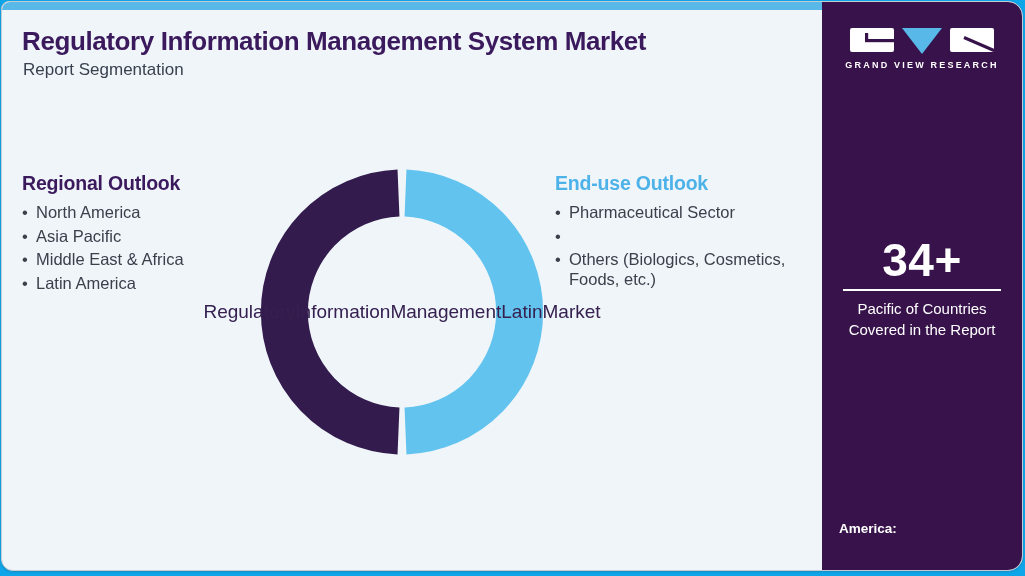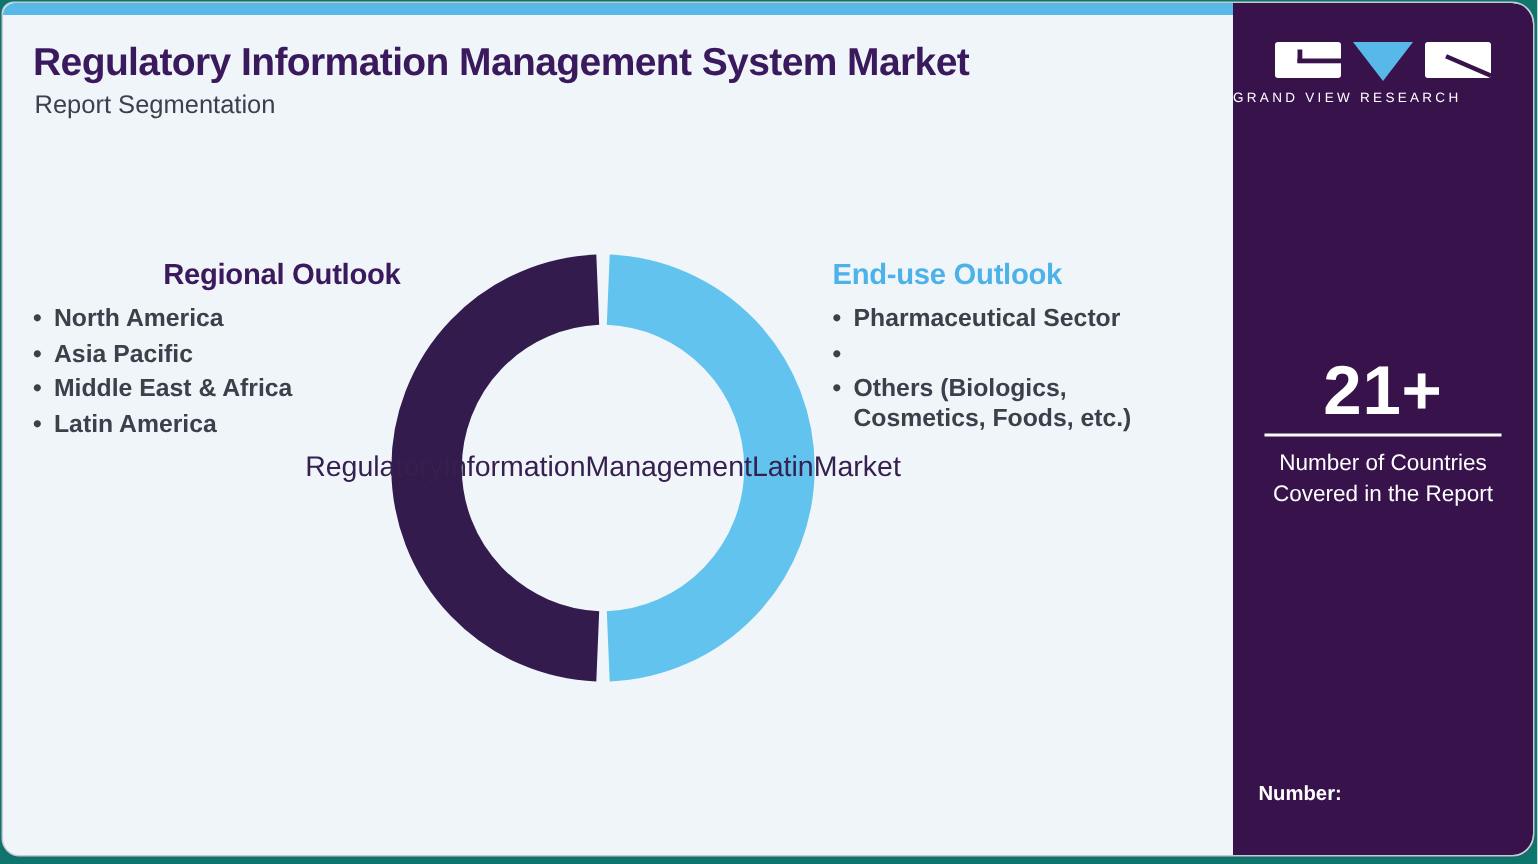--- a/index.html
+++ b/index.html
@@ -1,55 +1,55 @@
 <!DOCTYPE html>
 <html><head>
 <meta charset="utf-8">
 <style>
   * { margin:0; padding:0; box-sizing:border-box; }
   html,body { width:1025px; height:576px; background:#ffffff;
     font-family:"Liberation Sans", sans-serif; }
-  .canvas { position:relative; width:1025px; height:576px; background:#0f766e; }
+  .canvas { position:relative; width:1025px; height:576px; background:#0ea5e9; }
 
   .card { position:absolute; left:1px; top:1px; width:1022px; height:570px;
     background:#f0f5fa; border:1.5px solid #c2cad2;
     border-radius:8px 15px 15px 12px; overflow:hidden;
     box-shadow:0 1px 2px rgba(60,70,90,.25); }
 
   .topstrip { position:absolute; left:0; top:0; width:822px; height:8px;
     background:#58b9e9; border-top-left-radius:8px; }
 
   .title { position:absolute; left:20px; top:24px; font-size:26px; line-height:31px;
     font-weight:800; letter-spacing:-0.4px; color:#3a195c; white-space:nowrap; }
   .subtitle { position:absolute; left:21px; top:58px; font-size:17px; color:#3a414e; }
 
   .outlook { position:absolute; width:245px; }
   .outlook h2 { font-size:19.5px; font-weight:bold; margin-bottom:7px; letter-spacing:-0.2px; }
   .outlook.regional { left:20px; top:170px; }
-  .outlook.regional h2 { color:#3a195c;text-align:right; }
+  .outlook.regional h2 { color:#3a195c; }
   .outlook.enduse { left:553px; top:170px; }
   .outlook.enduse h2 { color:#4cb2e8; }
-  .outlook ul { list-style:none;font-weight:bold; }
+  .outlook ul { list-style:none; }
   .outlook li { display:flex; font-size:16.5px; line-height:20px; color:#3b404b;
     margin-bottom:3.5px; }
   .li-bullet { width:14px; flex:0 0 14px; }
   .li-bullet::before { content:"•"; }
 
   .donut-wrap { position:absolute; left:256px; top:166px; width:288px; height:288px; }
   .donut-wrap svg { position:absolute; inset:0; }
   .donut-center { position:absolute; inset:0; display:flex; flex-direction:row;
     align-items:center; justify-content:center; text-align:center;
     font-size:19px; line-height:26.5px; color:#35204f; }
 
   .sidebar { position:absolute; right:0; top:0; bottom:0; width:200px;
     background:#38124b; border-radius:0 14px 14px 0; }
   .logo { position:absolute; top:26px; left:0; width:100%; }
   .logo-glyphs { display:flex; justify-content:center; align-items:flex-start; gap:8px; }
-  .logo-text { margin-top:6px; text-align:left; color:#ffffff; font-size:9px;
-    font-weight:normal; letter-spacing:2.2px; white-space:nowrap; }
+  .logo-text { margin-top:6px; text-align:center; color:#ffffff; font-size:9px;
+    font-weight:bold; letter-spacing:2.2px; white-space:nowrap; }
 
   .stat { position:absolute; top:234px; left:0; width:100%; text-align:center; color:#fff; }
   .stat-value { font-size:46px; font-weight:bold; line-height:48px; letter-spacing:0.5px; }
   .stat-divider { width:158px; height:2px; background:#ffffff; margin:5px auto 8px auto; }
   .stat-label { font-size:15px; line-height:20.5px; width:176px; margin:0 auto; }
 
   .source { position:absolute; left:17px; top:517px; color:#ffffff; }
   .source-label { font-size:13.5px; font-weight:bold; line-height:19px; }
   .source-url { font-size:13.5px; line-height:19px; }
 </style>
@@ -131,25 +131,25 @@
           </svg>
           <svg width="44" height="24" viewBox="0 0 44 24">
             <rect x="0" y="0" width="44" height="24" rx="2" fill="#ffffff"></rect>
             <line x1="14" y1="9.5" x2="44" y2="22.5" stroke="#38124b" stroke-width="3"></line>
           </svg>
         </div>
         <div class="logo-text">GRAND VIEW RESEARCH</div>
       </div>
 
       <div class="stat">
-        <div class="stat-value">21+</div>
+        <div class="stat-value">34+</div>
         <div class="stat-divider"></div>
-        <div class="stat-label">Number of Countries Covered in the Report</div>
+        <div class="stat-label">Pacific of Countries Covered in the Report</div>
       </div>
 
       <div class="source">
-        <div class="source-label">Number:</div>
+        <div class="source-label">America:</div>
       </div>
 
     </aside>
 
   </div>
 </div>
 
 </body></html>

